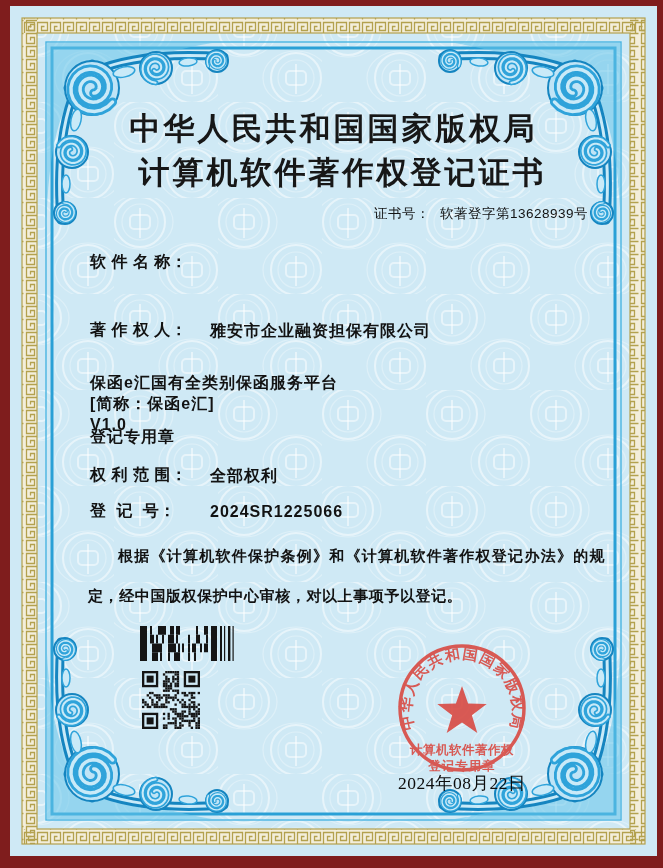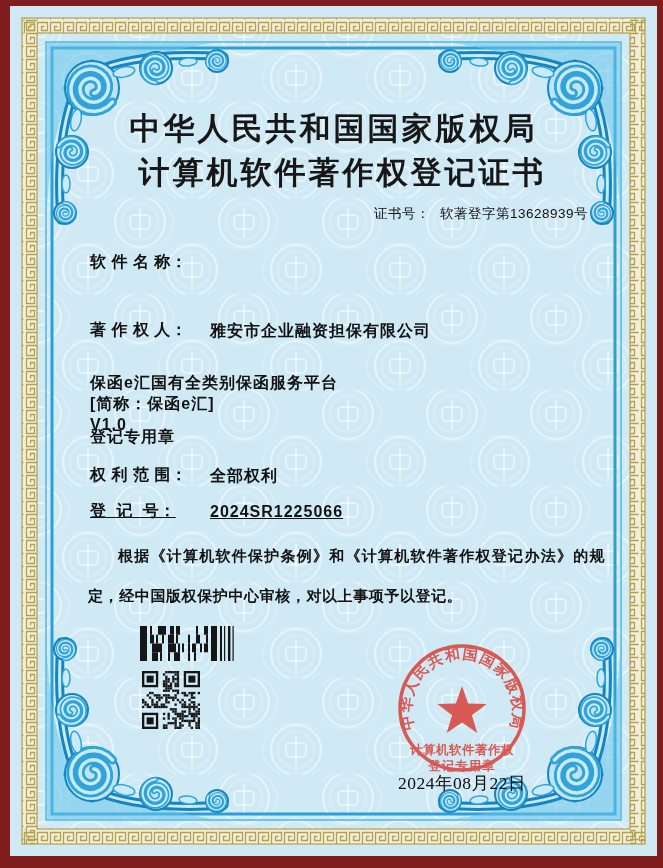--- a/index.html
+++ b/index.html
@@ -42,21 +42,21 @@
   .title.l1{top:102px;}
   .title.l2{top:146px;margin-left:9px;}
 
   .certno{
     position:absolute;top:199px;right:69px;
     font-size:13.5px;font-weight:400;letter-spacing:0.5px;white-space:pre;
   }
   .certno .sep{display:inline-block;width:10px;}
 
   .field{position:absolute;left:80px;display:flex;align-items:flex-start;}
-  .f1{top:246px;flex-direction:column;} .f2{top:314px;} .f3{top:420px;} .f4{top:459px;} .f5{top:495px;text-decoration:underline;}
+  .f1{top:246px;flex-direction:column;} .f2{top:314px;} .f3{top:420px;} .f4{top:459px;} .f5{top:495px;}
   .flabel{
     display:inline-block;width:120px;flex:0 0 120px;
     font-size:16px;font-weight:700;white-space:pre;letter-spacing:0.5px;
   }
   .fvalue{font-size:16px;font-weight:700;letter-spacing:1px;line-height:21px;}
   .fvalue span{display:block;}
 
   .statement{
     position:absolute;left:78px;top:530px;width:517px;
     font-size:15px;font-weight:700;line-height:40px;

